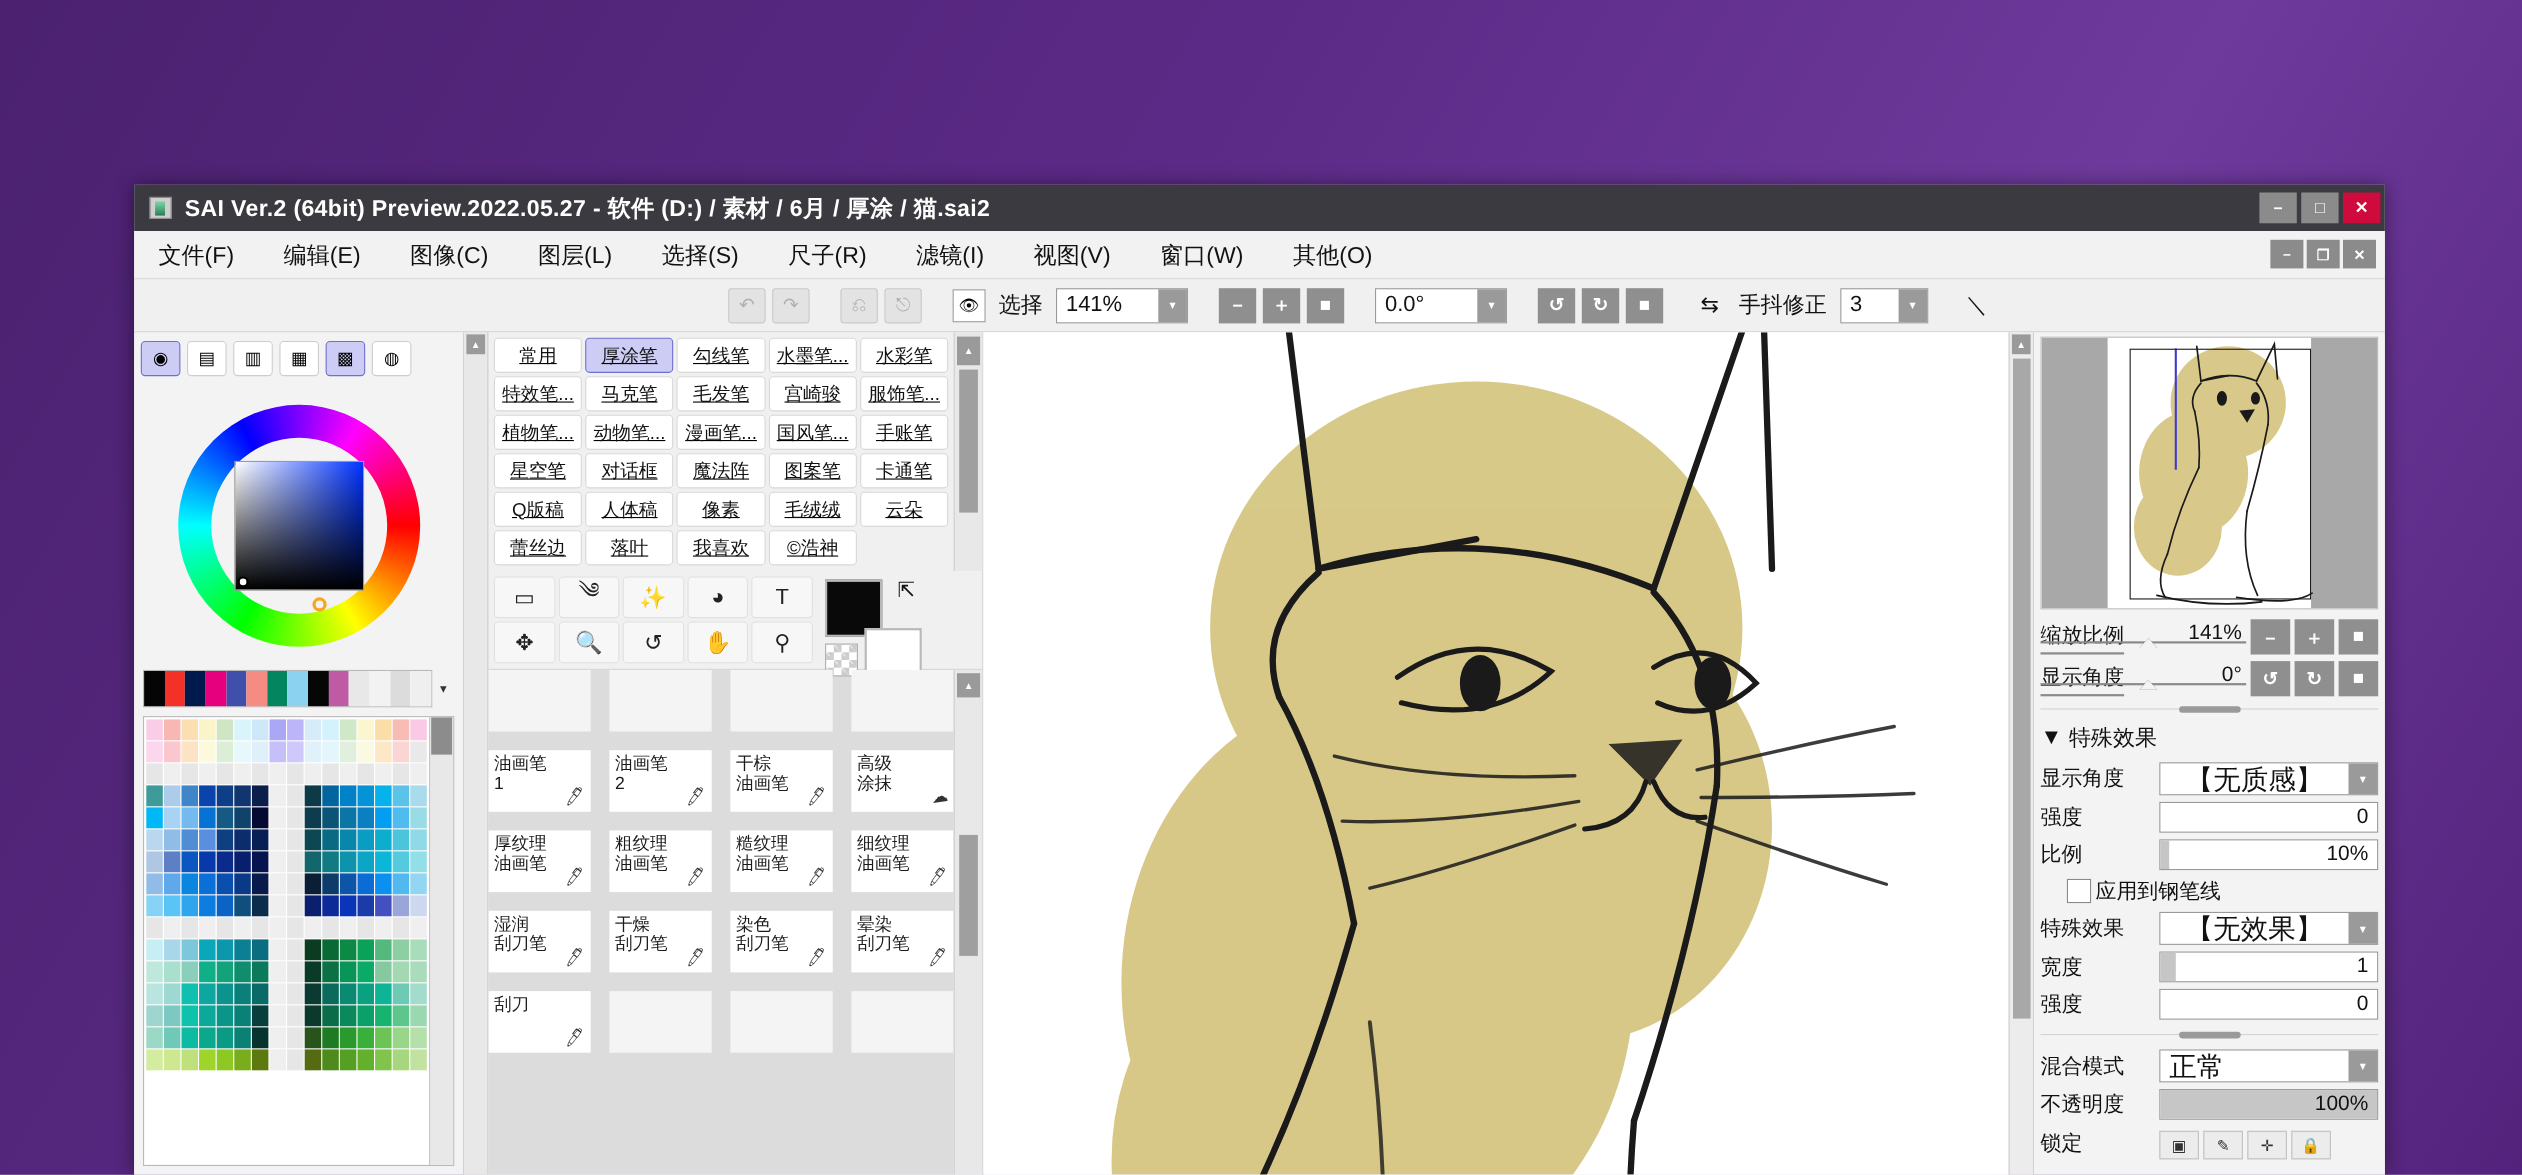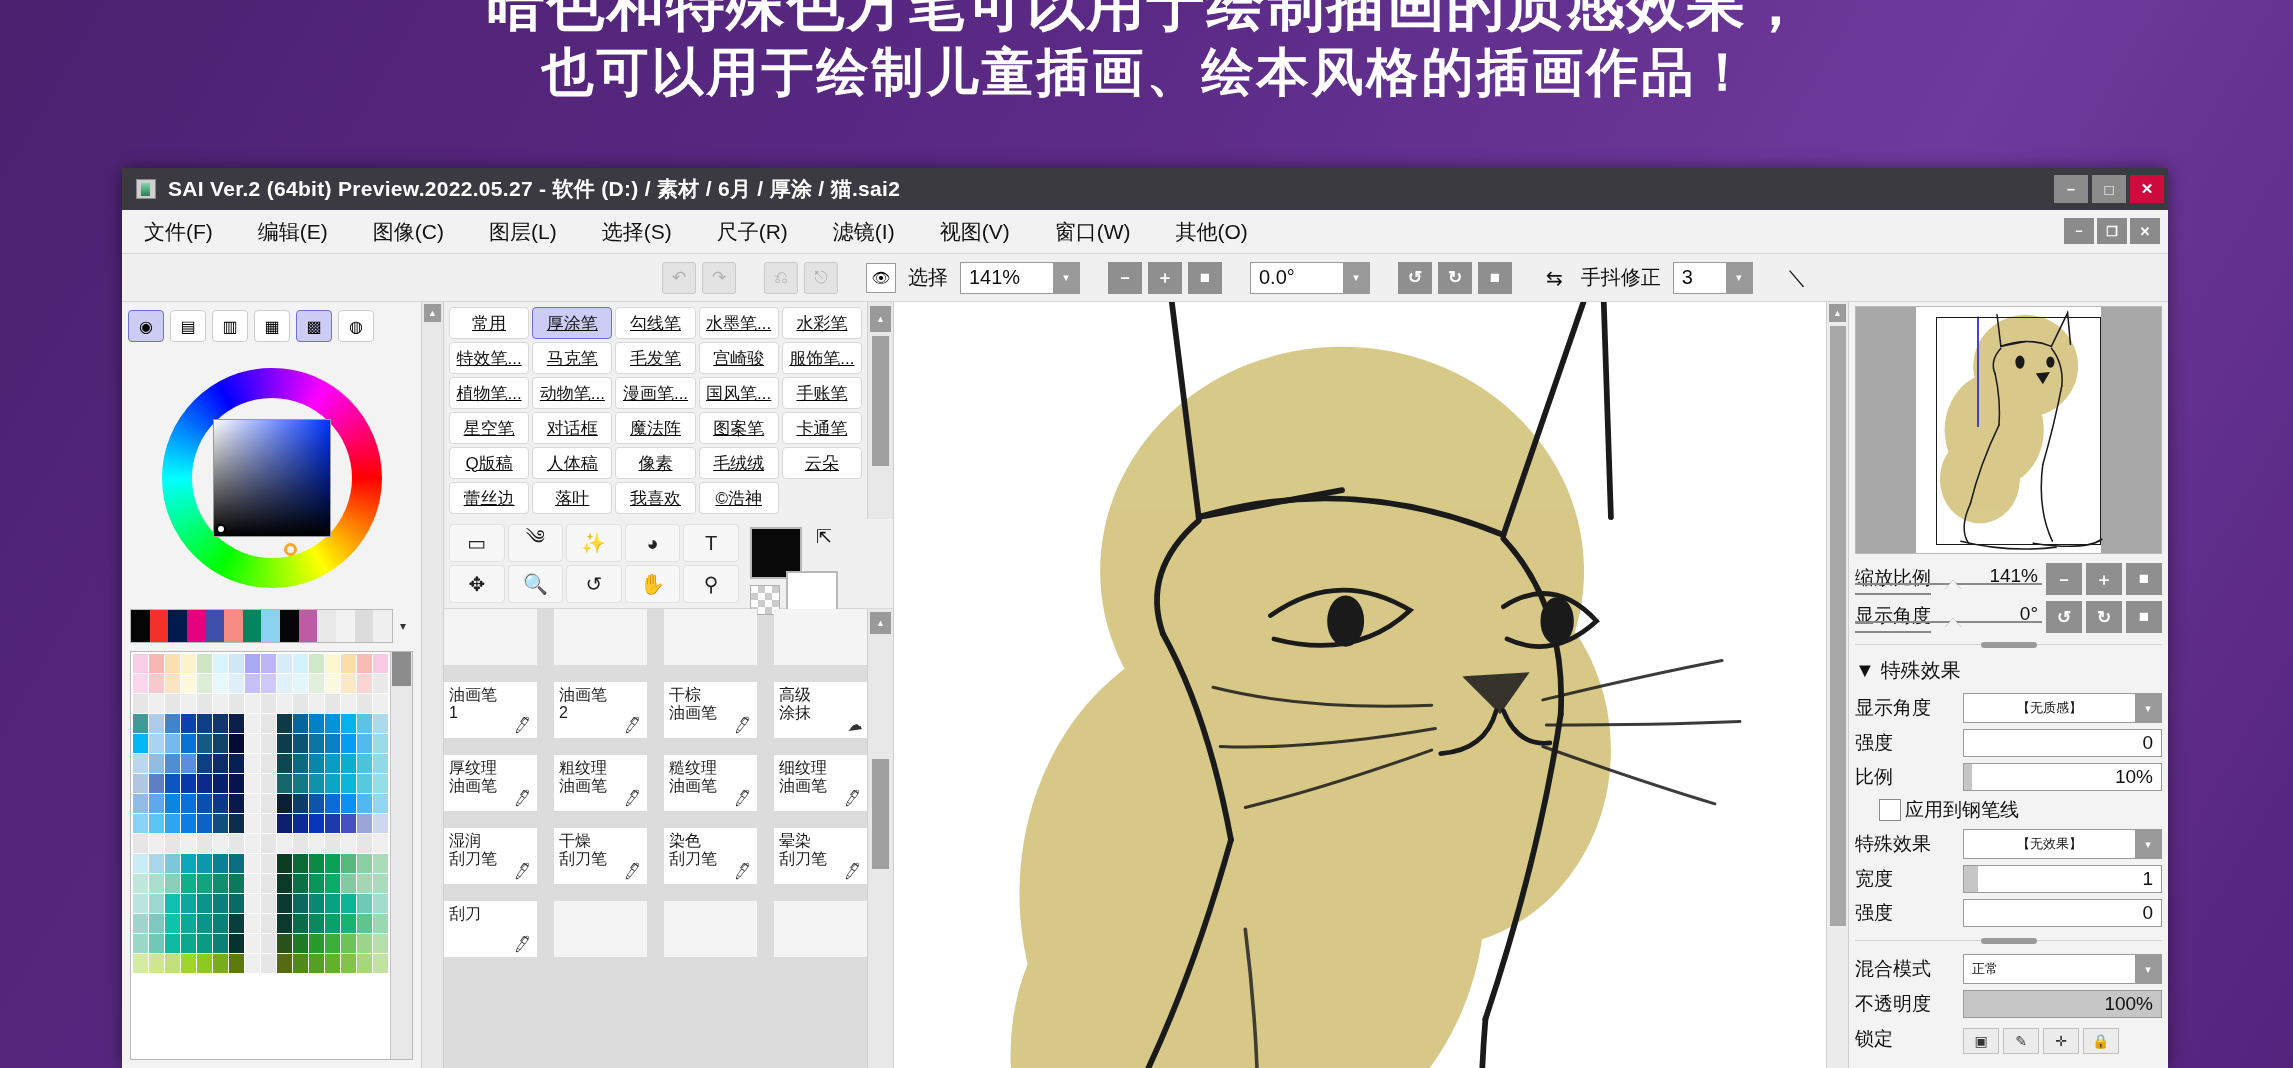--- a/index.html
+++ b/index.html
@@ -177,42 +177,38 @@
      border-left:8px solid transparent;border-right:8px solid transparent;
      border-bottom:9px solid #f3f3f3; filter:drop-shadow(0 0 0.5px #555); }
   .rbtn { width:36px; height:32px; background:#8f8f8f; display:flex; align-items:center;
           justify-content:center; color:#fff; font-size:17px; font-weight:bold; }
   .hr { height:1px; background:#d2d2d2; margin:8px 0; position:relative; }
   .hr::after{content:""; position:absolute; left:50%; top:-2px; transform:translateX(-50%);
     width:56px;height:6px;background:#9a9a9a;border-radius:3px;}
   .sect-title { font-size:20px; color:#111; display:flex; align-items:center; gap:6px; margin:4px 0 6px 0; }
   .combo { flex:1; height:30px; border:1px solid #9a9a9a; background:#fff; display:flex;
            align-items:center; justify-content:space-between; }
-  .combo .txt { flex:1; text-align:center; font-size:13px; color:#111; }
+  .combo .txt { flex:1; text-align:center; font-size:25px; color:#111; }
   .combo .cc { width:26px; height:28px; background:#9a9a9a; color:#fff; font-size:11px;
                display:flex; align-items:center; justify-content:center; }
   .numfield { flex:1; height:28px; border:1px solid #9a9a9a; background:#fff; position:relative;
               display:flex; align-items:center; justify-content:flex-end; padding-right:8px;
               font-size:19px; color:#111; }
   .numfield .fill { position:absolute; left:0; top:0; bottom:0; background:#c6c6c6; }
   .chk { width:22px;height:22px;border:1px solid #8a8a8a;background:#fff; }
   .lbl-w { width:104px; font-size:19px; color:#111; }
   .bottom-icons { display:flex; gap:4px; margin-top:4px; }
   .bi { width:36px;height:26px;border:1px solid #c0c0c0;background:#ececec;
         display:flex;align-items:center;justify-content:center;font-size:14px;color:#333;}
 </style>
 </head>
 <body>
 
 <div class="page">
 
-  <div class="promo">
-    <div class="promo-line1">暗色和特殊色方笔可以用于绘制插画的质感效果，</div>
-    <div class="promo-line2">也可以用于绘制儿童插画、绘本风格的插画作品！</div>
-  </div>
 
   <div class="app">
 
     <div class="titlebar">
       <div class="app-icon"></div>
       <div class="title-text">SAI Ver.2 (64bit) Preview.2022.05.27 - 软件 (D:) / 素材 / 6月 / 厚涂 / 猫.sai2</div>
       <div class="win-btns">
         <div class="wbtn">－</div>
         <div class="wbtn">□</div>
         <div class="wbtn close">✕</div>

